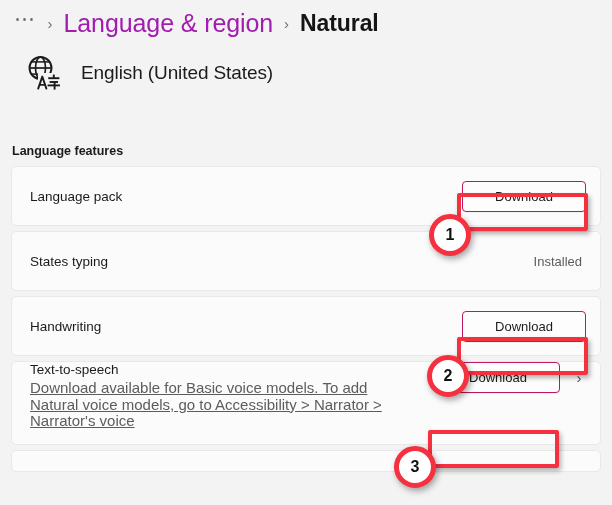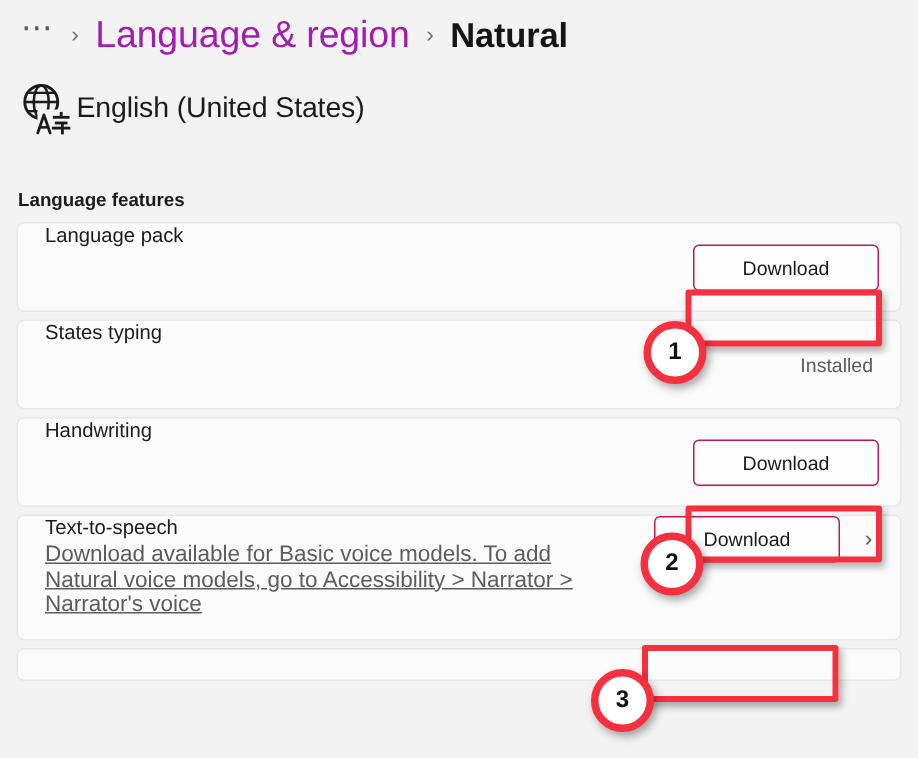--- a/index.html
+++ b/index.html
@@ -50,21 +50,22 @@
     font-size: 23px;
     color: #151515;
     font-weight: 700;
     letter-spacing: -0.1px;
   }
 
   
   .lang-header {
     display: flex;
     align-items: center;
-    padding-left: 11px;
+    gap: 17px;
+    padding-left: 24px;
     margin-top: 12px;
     height: 46px;
   }
   .lang-icon {
     width: 40px;
     height: 40px;
     display: flex;
     align-items: center;
     justify-content: center;
     flex: none;
@@ -75,34 +76,35 @@
     color: #1b1b1b;
     letter-spacing: -0.1px;
   }
 
   
   .section-label {
     font-size: 12.5px;
     font-weight: 700;
     color: #1b1b1b;
     padding-left: 12px;
-    margin-top: 30px;
+    margin-top: 48px;
     margin-bottom: 8px;
   }
 
   
   .cards {
     padding: 0 11px 0 11px;
   }
   .card {
     background: #fbfbfb;
     border: 1px solid #e8e8e8;
     border-radius: 5px;
     margin-bottom: 5px;
     display: flex;
+    align-items: center;
     justify-content: space-between;
     padding: 0 14px 0 18px;
     box-sizing: border-box;
     position: relative;
   }
   .card.one-line { height: 60px; }
   .card.multi-line {
     height: 84px;
     align-items: flex-start;
     padding-top: 0;

